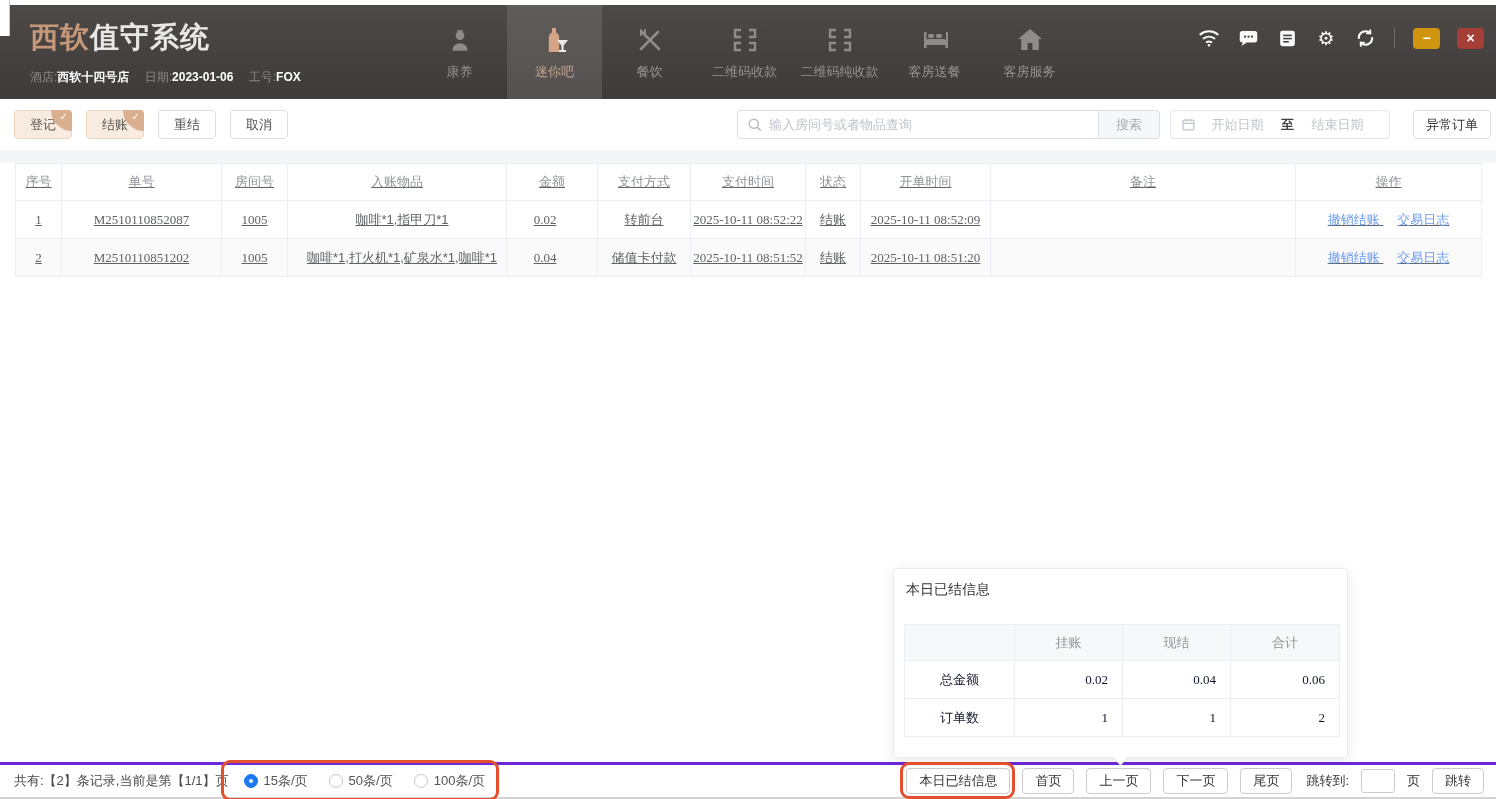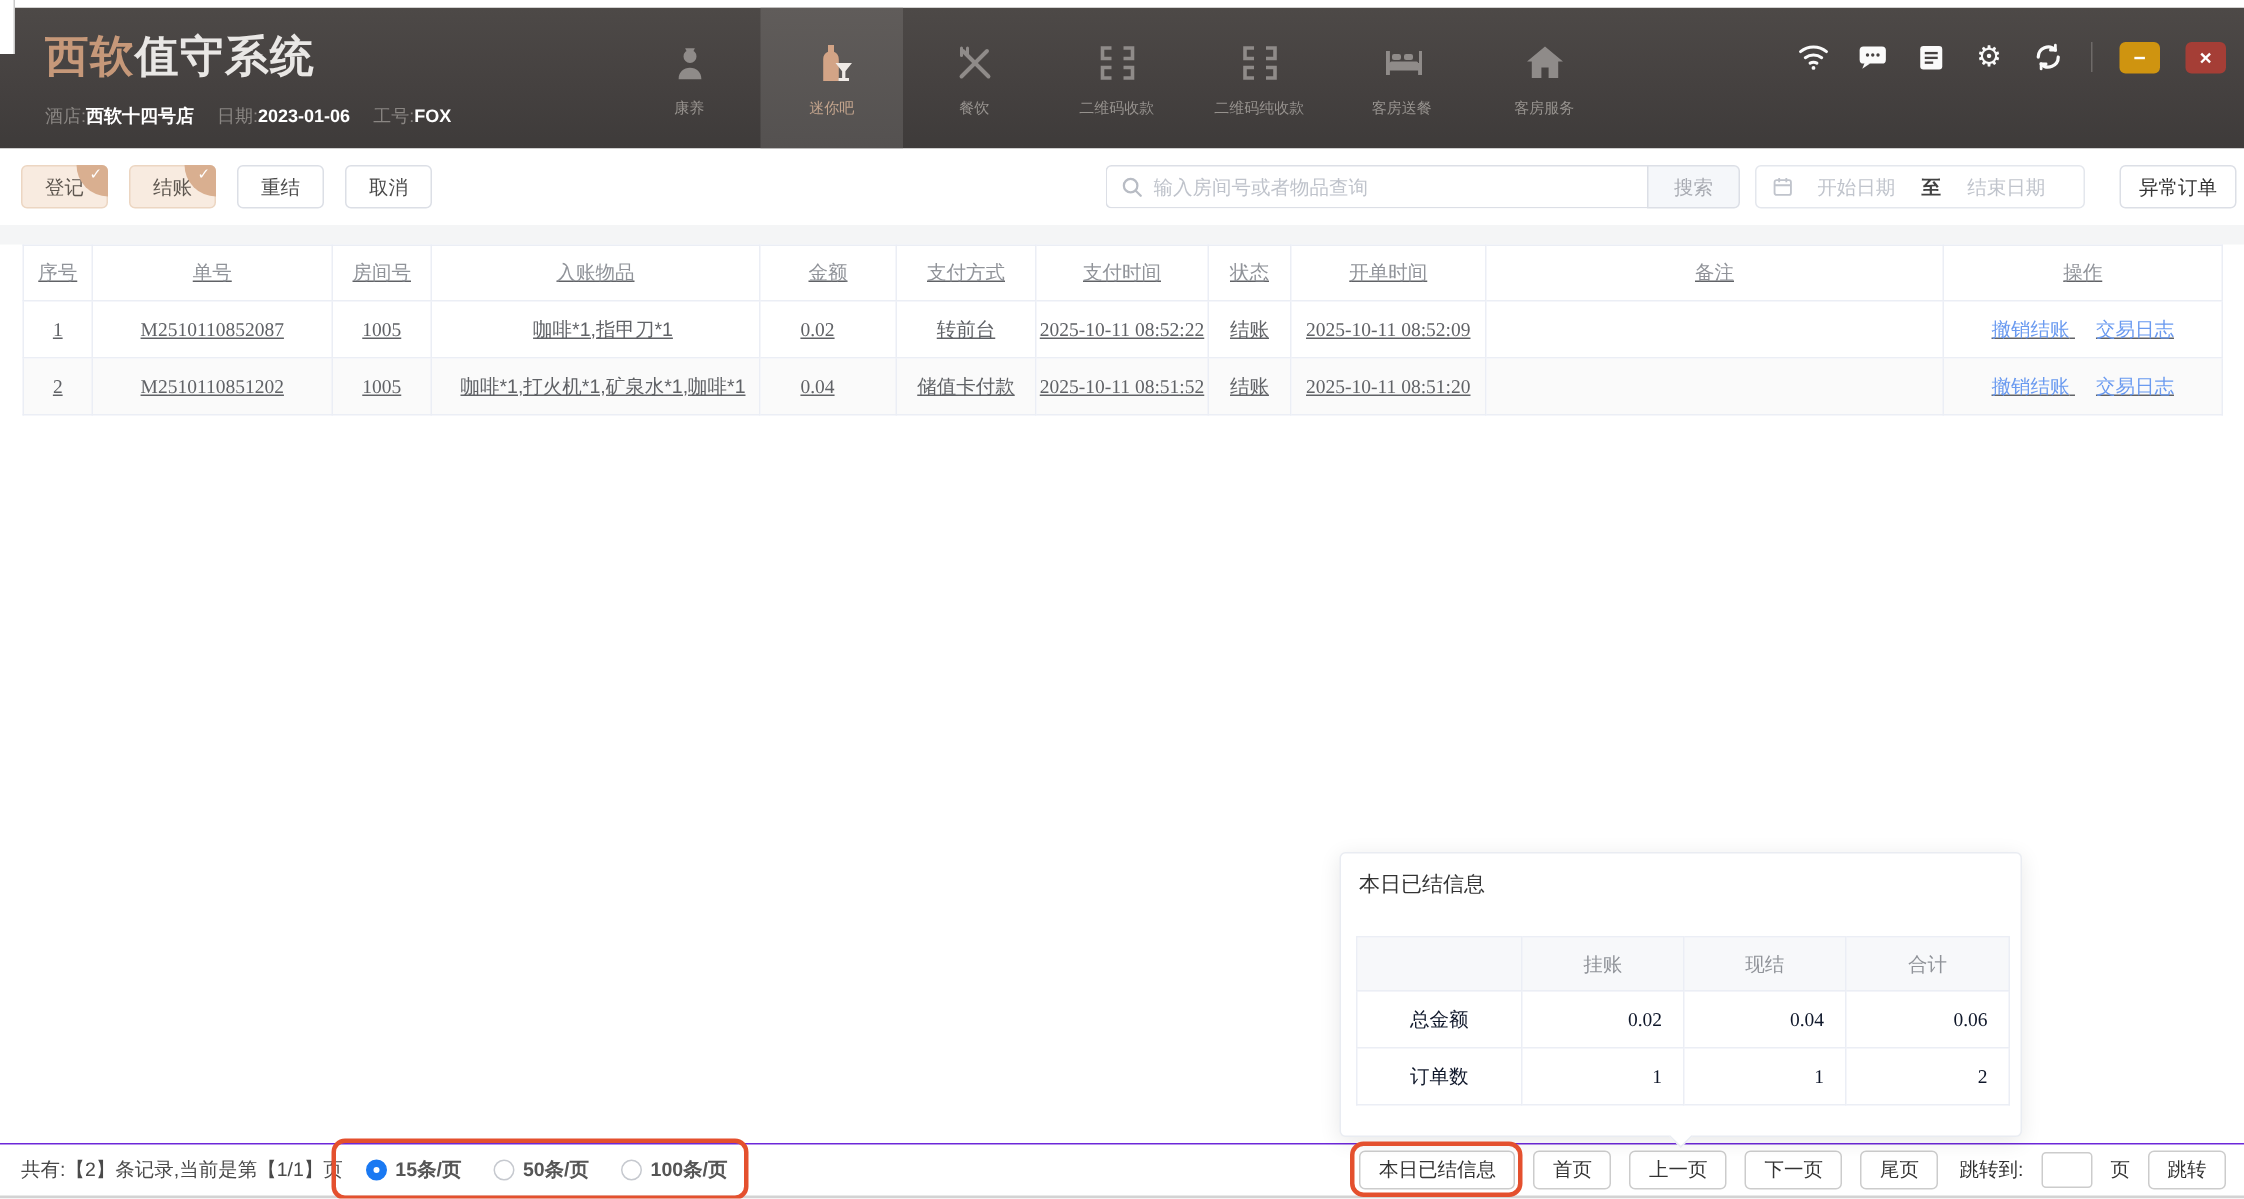--- a/index.html
+++ b/index.html
@@ -23,21 +23,21 @@
   .brand-title { font-size:29px; font-weight:bold; letter-spacing:1px; color:#e9e7e5; }
   .brand-hl { color:#c69879; }
   .brand-sub { margin-top:11px; font-size:12px; color:#8a8683; }
   .brand-sub .lbl { color:#8a8683; }
   .brand-sub .val { color:#ffffff; font-weight:bold; margin-right:12px; }
 
   .tabs { position:absolute; left:412px; top:0; height:94px; display:flex; }
   .tab { width:95px; height:94px; display:flex; flex-direction:column; align-items:center;
     justify-content:center; gap:9px; cursor:pointer; }
   .tab.active { background:linear-gradient(180deg,#605c5a,#545150); }
-  .tab-label { font-size:10px; color:#96928e; white-space:nowrap; }
+  .tab-label { font-size:13px; color:#96928e; white-space:nowrap; }
   .tab.active .tab-label { color:#c3a48d; }
   .tab-icon { height:30px; display:flex; align-items:flex-end; justify-content:center; }
 
   .titlebar-icons { position:absolute; right:12px; top:22px; display:flex; align-items:center; gap:17px; z-index:2; }
   .tb-icon { display:flex; align-items:center; justify-content:center; width:22px; height:22px; cursor:pointer; }
   .gear-glyph { color:#fafafa; font-size:19px; line-height:1; }
   .tb-divider { width:1px; height:20px; background:#6e6a68; margin:0 1px; }
   .win-btn { width:27px; height:21px; border-radius:4px; display:flex; align-items:center; justify-content:center;
     color:#fff; font-size:14px; font-weight:bold; cursor:pointer; line-height:1; }
   .win-min { background:#cf9410; }
@@ -96,24 +96,24 @@
   table.popup-table th { background:#f7f8fa; color:#909399; font-weight:normal; height:36px;
     border:1px solid #ebeef5; text-align:center; }
   table.popup-table td { height:38px; border:1px solid #ebeef5; color:#0f172a; }
   table.popup-table td.rlabel { text-align:center; }
   table.popup-table td.rval { text-align:right; padding-right:14px; }
   .popup-arrow { position:absolute; bottom:-6px; left:221px; width:11px; height:11px; background:#fff;
     border-right:1px solid #e9ecf2; border-bottom:1px solid #e9ecf2; transform:rotate(45deg); }
 
   
   .app-footer { position:absolute; left:0; top:762px; width:1496px; height:35px; background:#fff;
-    border-top:1px solid #6d28d9; display:flex; align-items:center; }
+    border-top:3px solid #6d28d9; display:flex; align-items:center; }
   .footer-bottom-line { position:absolute; left:0; top:797px; width:1496px; height:2px; background:#d3d3d3; }
   .footer-left { margin-left:14px; display:flex; align-items:center; color:#4a4a4a; }
-  .radio-group { display:flex; align-items:flex-start; gap:21px; margin-left:13px; padding:0 2px;font-weight:bold; }
+  .radio-group { display:flex; align-items:flex-start; gap:21px; margin-left:13px; padding:0 2px; }
   .radio { display:flex; align-items:center; gap:6px; color:#555; cursor:pointer; }
   .rdot { width:14px; height:14px; border-radius:50%; border:1px solid #c6c9cf; background:#fff; position:relative; }
   .rdot.on { border-color:#1a79f2; background:#1a79f2; }
   .rdot.on::after { content:""; position:absolute; left:4px; top:4px; width:4px; height:4px;
     border-radius:50%; background:#fff; }
   .footer-right { margin-left:auto; margin-right:12px; display:flex; align-items:center; gap:12px; color:#333; }
   .pg-btn { height:26px; padding:0 12px; border:1px solid #ccc; border-radius:4px; background:#fff;
     display:flex; align-items:center; font-size:13px; color:#333; cursor:pointer; font-family:inherit;
     white-space:nowrap; }
   .jump-label { margin-left:2px; }

